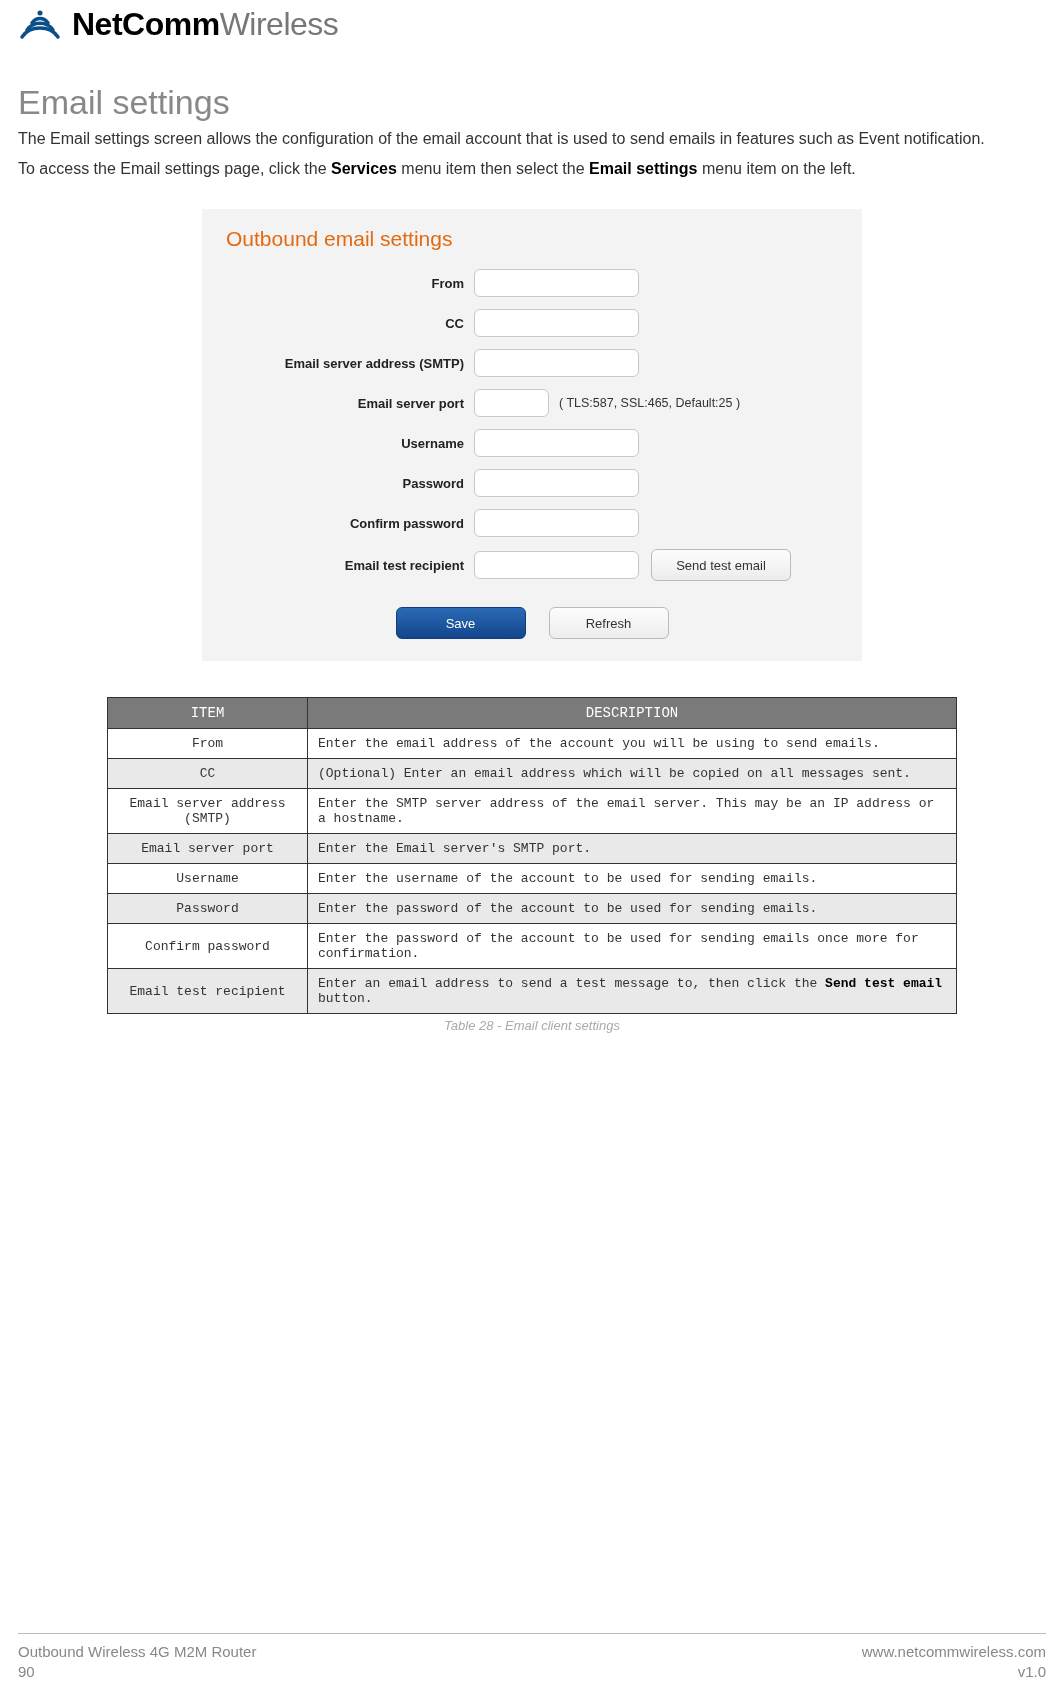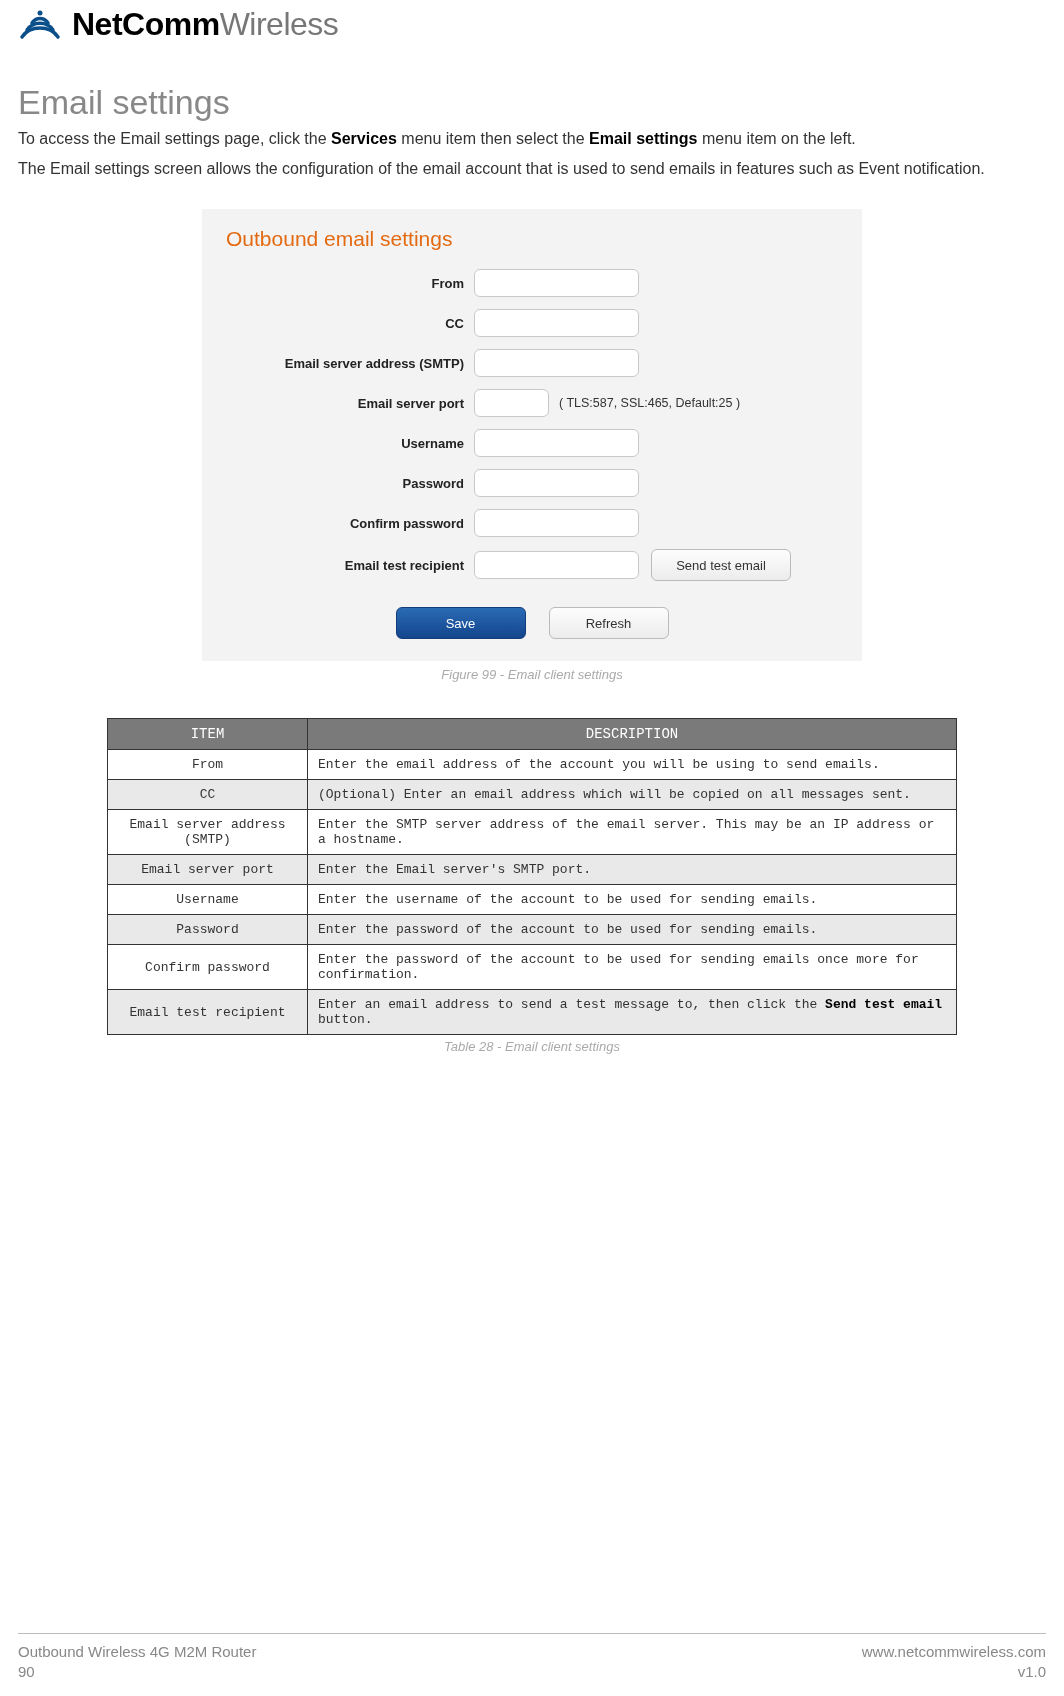--- a/index.html
+++ b/index.html
@@ -200,26 +200,26 @@
         <circle cx="22" cy="6" r="2.5" fill="#0a4f8a"></circle>
       </svg>
     </span>
     <span class="logo-text">
       <span class="logo-bold">NetComm</span><span class="logo-light">Wireless</span>
     </span>
   </div>
 
   <h1 class="section-title">Email settings</h1>
 
+  <p class="body-text">The Email settings screen allows the configuration of the email account that is used to send emails in features such as Event notification.</p>
+
   <p class="body-text">
     <span>To access the Email settings page, click the </span><span class="bold">Services</span><span> menu item then select the </span><span class="bold">Email settings</span><span> menu item on the left.</span>
   </p>
 
-  <p class="body-text">The Email settings screen allows the configuration of the email account that is used to send emails in features such as Event notification.</p>
-
   <div class="panel-wrap">
     <div class="panel">
       <div class="panel-title">Outbound email settings</div>
 
       <div class="form-row">
         <div class="form-label">From</div>
         <input class="form-input" style="">
       </div>
 
       <div class="form-row">
@@ -258,21 +258,20 @@
         <input class="form-input" style="">
         <button class="btn send-test">Send test email</button>
       </div>
 
       <div class="button-row">
         <button class="btn primary">Save</button>
         <button class="btn refresh">Refresh</button>
       </div>
     </div>
   </div>
-  <div class="figcaption">Figure 99 - Email client settings</div>
 
   <div class="desc-table-wrap">
     <table class="desc">
       <thead>
         <tr>
           <th>ITEM</th>
           <th>DESCRIPTION</th>
         </tr>
       </thead>
       <tbody>

